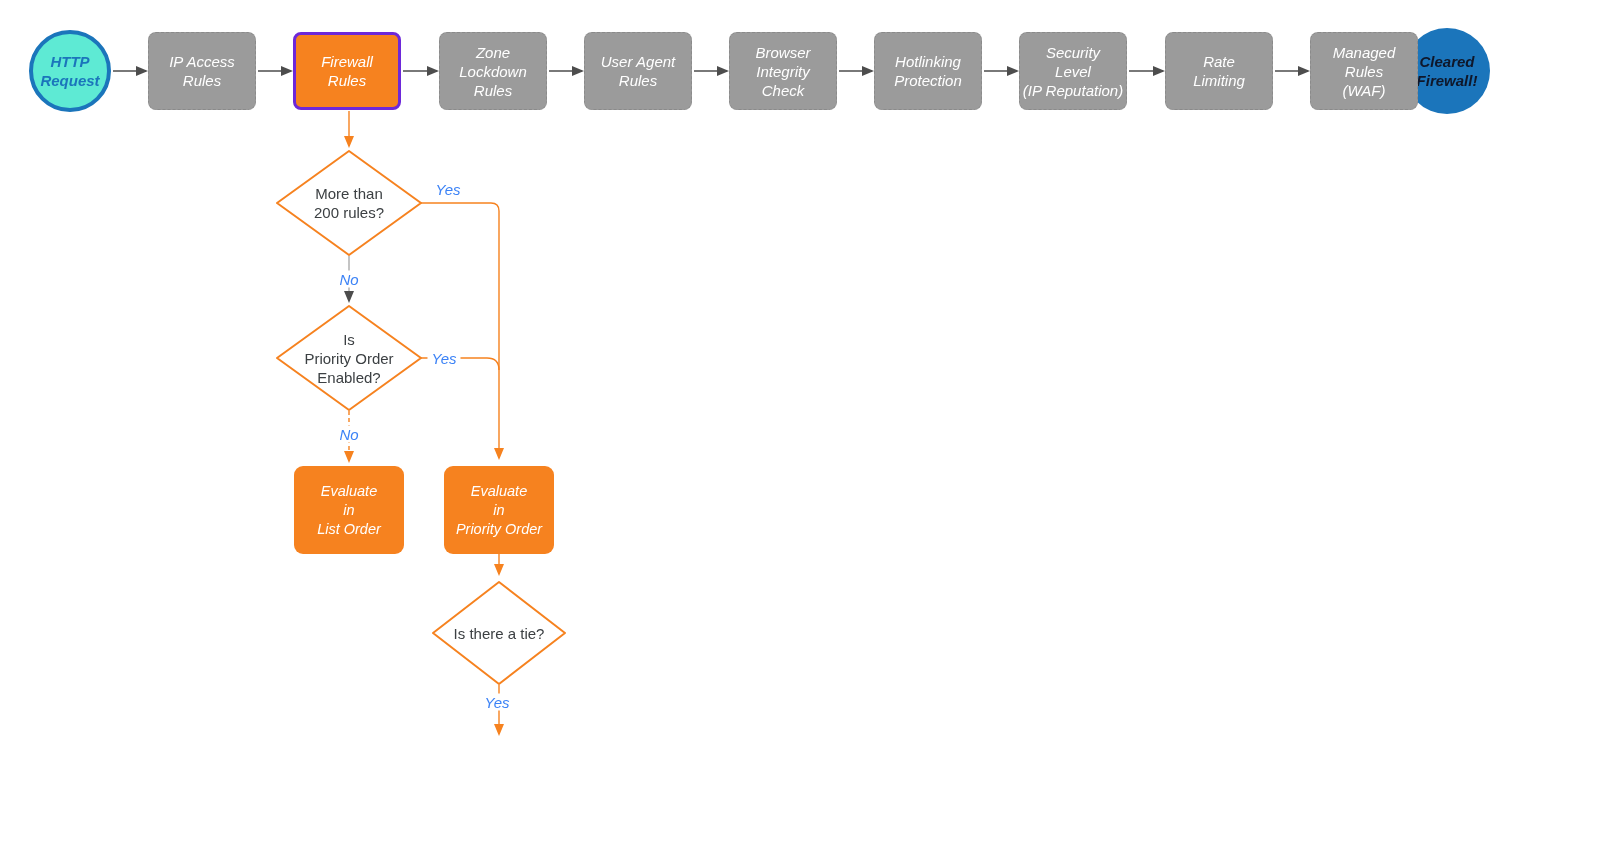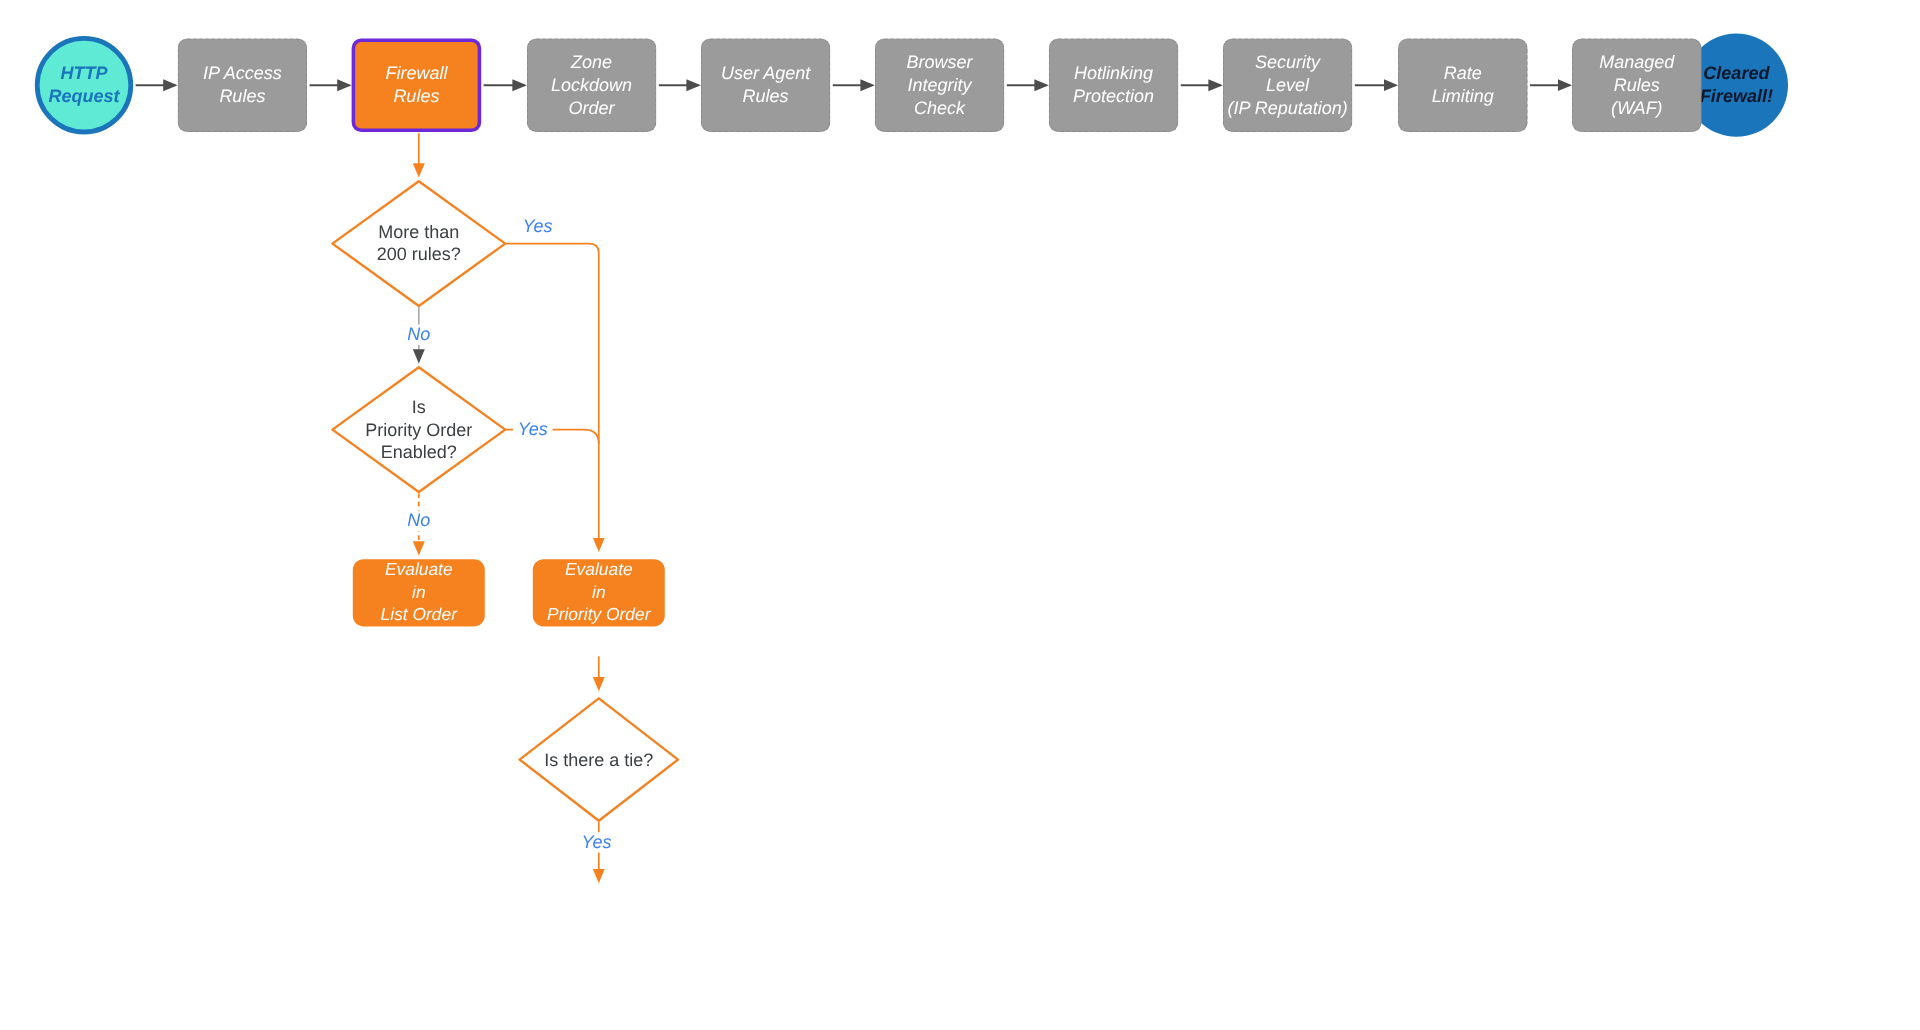--- a/index.html
+++ b/index.html
@@ -7,21 +7,21 @@
     position:relative;width:1600px;height:858px;background:#ffffff;overflow:hidden;
     font-family:"Liberation Sans", sans-serif;
   }
   .edge-svg{position:absolute;left:0;top:0;width:1600px;height:858px;}
   .node{position:absolute;display:flex;align-items:center;justify-content:center;
     text-align:center;box-sizing:border-box;}
   .lbl{white-space:pre-line;}
   .pbox{top:32px;width:108px;height:78px;background:#9B9B9B;border:1px dashed #8A8A8A;
     border-radius:8px;color:#ffffff;font-style:italic;font-size:15px;line-height:19px;}
   .pbox.orange{background:#F6821F;border:3px solid #6d28d9;}
-  .abox{width:110px;height:56px;background:#F6821F;border-radius:9px;color:#ffffff;
+  .abox{width:110px;height:88px;background:#F6821F;border-radius:9px;color:#ffffff;
     font-style:italic;font-size:14.5px;line-height:19px;text-align:center;}
   .circle{border-radius:50%;font-weight:bold;font-style:italic;font-size:15px;line-height:19px;}
   .circle-start{left:29px;top:30px;width:82px;height:82px;background:#5eead4;
     border:4px solid #1B75BB;color:#1B75BB;}
   .circle-end{left:1404px;top:28px;width:86px;height:86px;background:#1B75BB;color:#0f172a;}
   .dlabel{color:#3C4043;font-size:15px;line-height:19px;width:140px;}
   .elabel{position:absolute;transform:translate(-50%,-50%);background:#ffffff;
     padding:0 4px;color:#3b82f6;font-style:italic;font-size:15px;}
 </style>
 </head>
@@ -76,21 +76,21 @@
     <span class="lbl">IP Access
 Rules</span>
   </div>
   <div class="node pbox orange" style="left:293px">
     <span class="lbl">Firewall
 Rules</span>
   </div>
   <div class="node pbox" style="left:439px">
     <span class="lbl">Zone
 Lockdown
-Order</span>
+Rules</span>
   </div>
   <div class="node pbox" style="left:584px">
     <span class="lbl">User Agent
 Rules</span>
   </div>
   <div class="node pbox" style="left:729px">
     <span class="lbl">Browser
 Integrity
 Check</span>
   </div>

